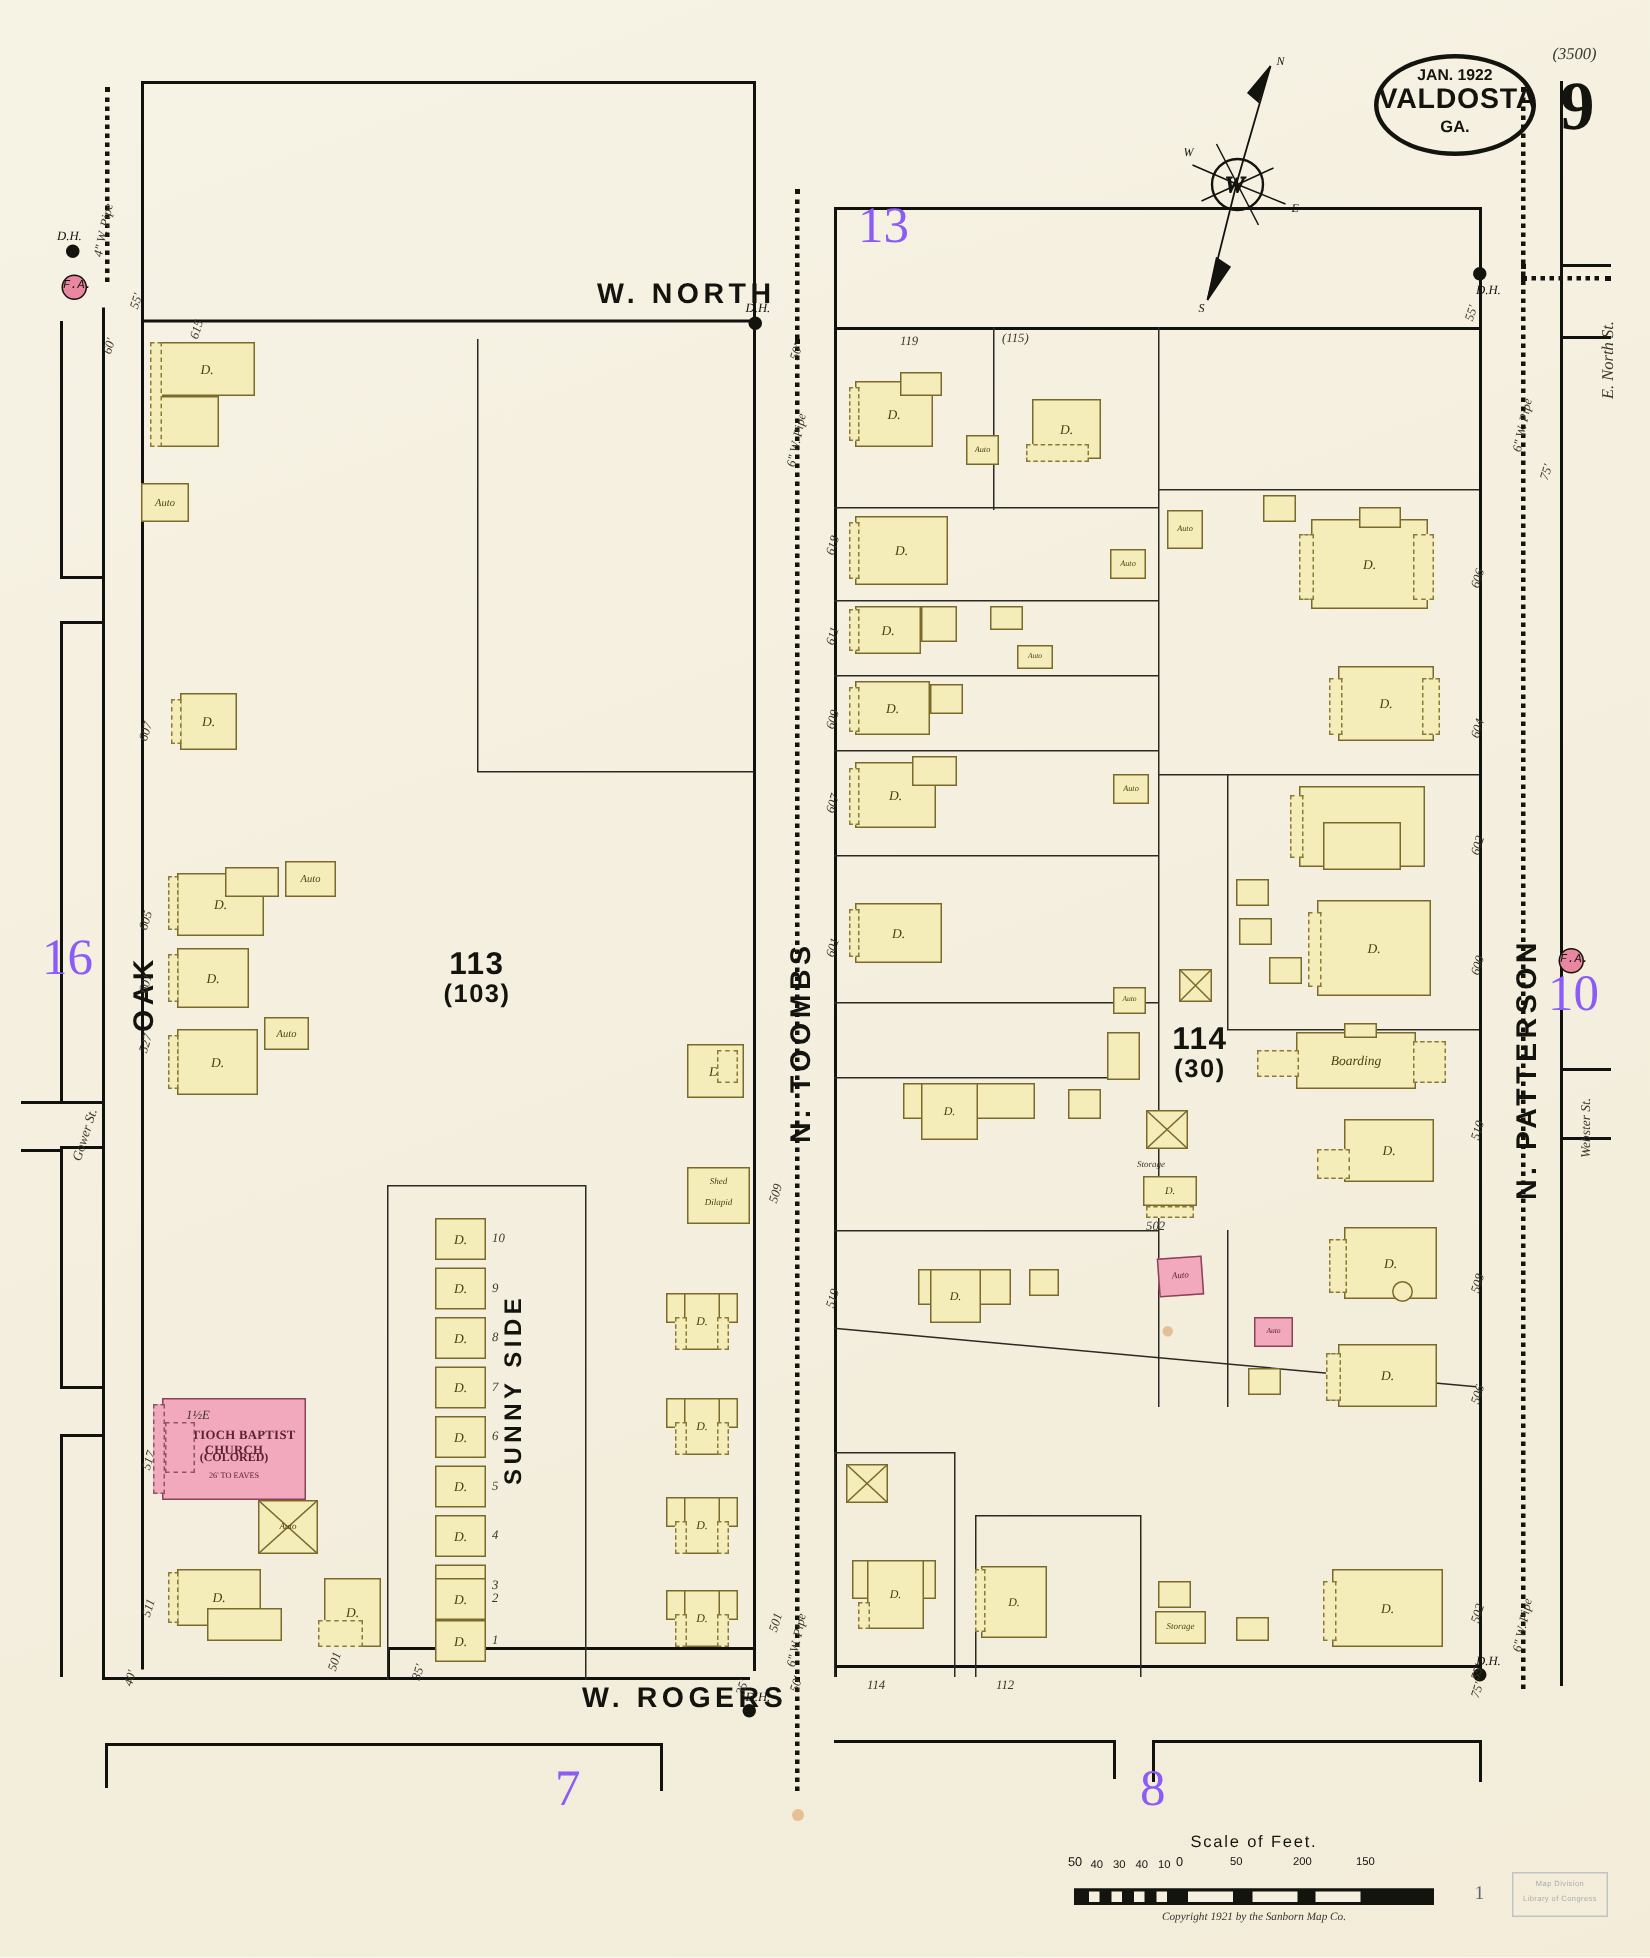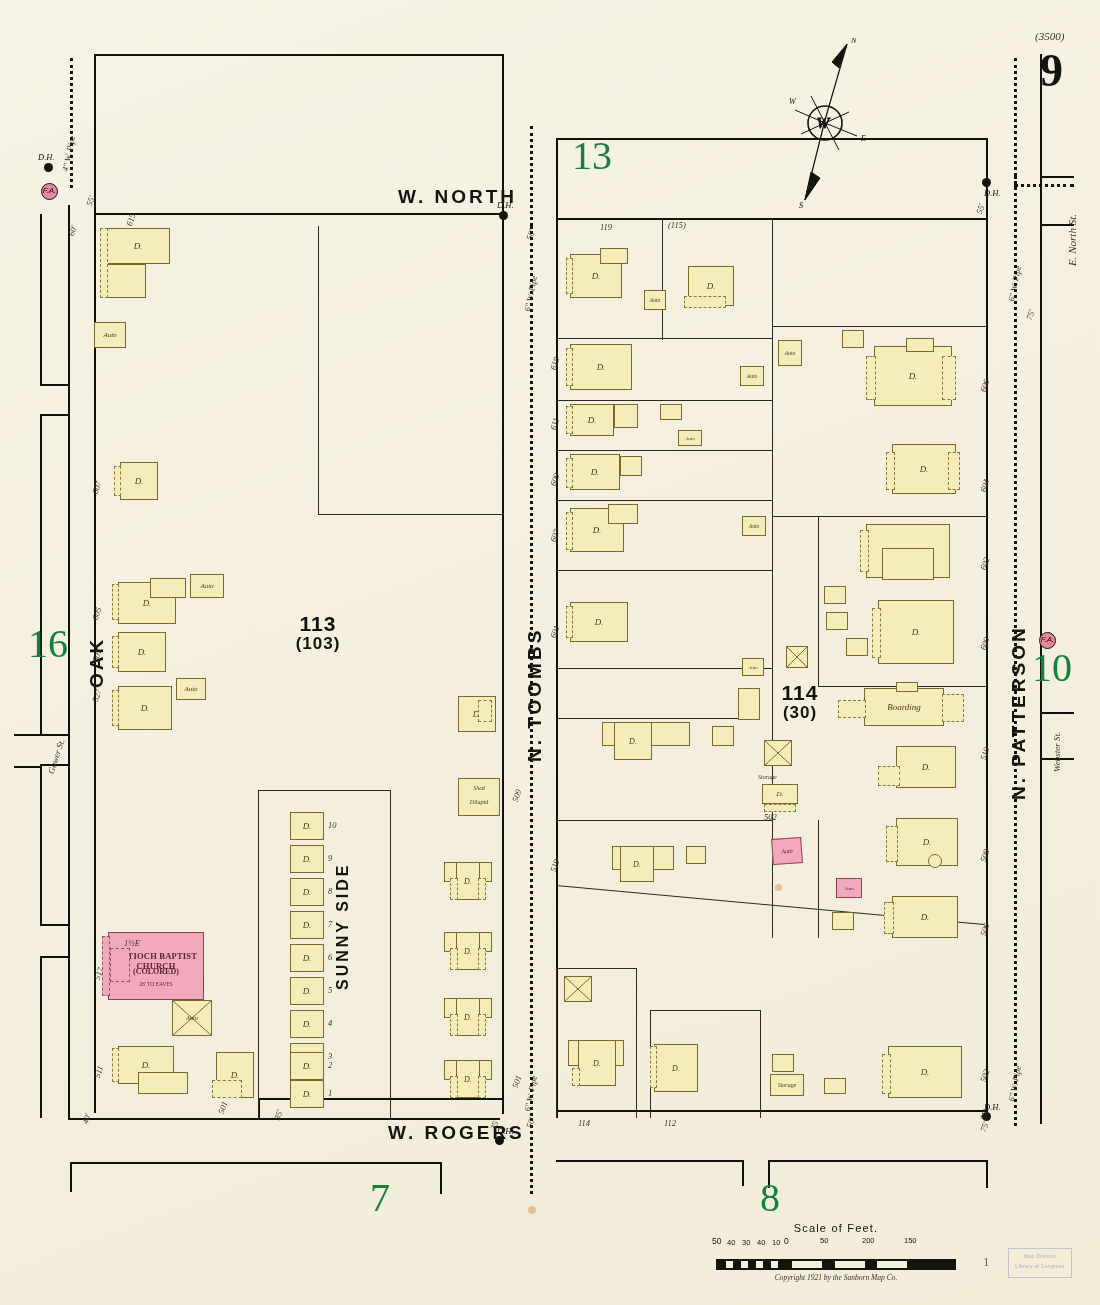--- a/index.html
+++ b/index.html
@@ -11,21 +11,21 @@
   .hline{height:2px;}
   .vline{width:2px;}
   .thin{background:#2a2a22;}
 
   
   .stname{position:absolute;font-family:"Liberation Sans",sans-serif;
      font-weight:700;color:#14140f;letter-spacing:3px;white-space:nowrap;}
   .stname.big{font-size:19px;}
   .vstname{transform-origin:0 0;}
   .sheetno{position:absolute;font-family:"Liberation Serif",serif;
-     font-size:40px;color:#15803d;font-weight:400;}
+     font-size:34px;color:#8b5cf6;font-weight:400;}
   .blocknum{position:absolute;text-align:center;font-family:"Liberation Sans",sans-serif;
      color:#14140f;font-weight:700;line-height:1.05;}
   .blocknum .n1{font-size:21px;letter-spacing:1px;}
   .blocknum .n2{font-size:17px;letter-spacing:1px;}
 
   
   .bldg{position:absolute;background:#f5edb9;border:1.3px solid #7a6a2a;box-sizing:border-box;}
   .bldg .lbl{position:absolute;left:0;right:0;top:50%;transform:translateY(-50%);
      text-align:center;font-family:"Liberation Serif",serif;font-style:italic;
      font-size:9px;color:#4a3f14;}
@@ -37,21 +37,21 @@
   
   .ann{position:absolute;font-family:"Liberation Serif",serif;font-style:italic;
      font-size:8.5px;color:#3a3628;white-space:nowrap;}
   .ann.rot{transform-origin:0 0;}
 
   
   .dh{position:absolute;width:9px;height:9px;border-radius:50%;background:#14140f;}
   .dhl{position:absolute;font-family:"Liberation Serif",serif;font-style:italic;
      font-size:8.5px;color:#14140f;}
   .fa{position:absolute;width:15px;height:15px;border-radius:50%;background:#e8879f;
-     border:1.6px solid #14140f;font-family:Liberation Sans, sans-serif;font-style:italic;
+     border:1.6px solid #14140f;font-family:Liberation Mono, monospace;font-style:italic;
      font-size:8px;color:#14140f;text-align:center;line-height:13px;}
 
   
   .pipe{position:absolute;}
   .pipe.v{width:0;border-left:3px dotted #14140f;}
   .pipe.h{height:0;border-top:3px dotted #14140f;}
 
   
   #cartouche{position:absolute;left:916px;top:36px;width:102px;height:62px;
      border:3px solid #14140f;border-radius:50%/50%;background:transparent;}
@@ -87,20 +87,25 @@
   #locnum{position:absolute;left:983px;top:1254px;font-family:"Liberation Serif",serif;
      font-size:13px;color:#2e3550;opacity:.75;}
   .foxing{position:absolute;border-radius:50%;background:#d89a5a;opacity:.55;}
 </style>
 </head>
 <body>
 
 <div id="sheet">
   <div id="paper"></div>
 
+  <div id="cartouche">
+    <div class="l1">JAN. 1922</div>
+    <div class="l2">VALDOSTA</div>
+    <div class="l3">GA.</div>
+  </div>
   <div id="sheetcode">(3500)</div>
   <div id="sheetbig">9</div>
 
   <div id="compass">
     <svg width="100" height="170" viewBox="0 0 100 170">
       <g stroke="#14140f" fill="#14140f">
         <path d="M72 6 L50 82 L30 162" stroke-width="1.2" fill="none"></path>
         <path d="M72 6 L64 30 L57 24 Z" fill="#14140f"></path>
         <path d="M30 162 L36 134 L45 140 Z" fill="#14140f"></path>
         <circle cx="50" cy="85" r="17" fill="none" stroke-width="1.6"></circle>
@@ -221,21 +226,21 @@
   <div class="ann rot" style="left:1066px;top:266px;font-size:11px;transform:rotate(-90deg);">E. North St.</div>
   <div class="ann rot" style="left:1052px;top:772px;font-size:9px;transform:rotate(-90deg);">Webster St.</div>
   <div class="ann rot" style="left:46px;top:772px;font-size:9px;transform:rotate(-72deg);">Gower St.</div>
 
   <div class="sheetno" style="left:572px;top:132px;">13</div>
   <div class="sheetno" style="left:28px;top:620px;">16</div>
   <div class="sheetno" style="left:1032px;top:644px;">10</div>
   <div class="sheetno" style="left:370px;top:1174px;">7</div>
   <div class="sheetno" style="left:760px;top:1174px;">8</div>
 
-  <div class="blocknum" style="left:288px;top:613px;width:60px;">
+  <div class="blocknum" style="left:288px;top:632px;width:60px;">
     <div class="n1">113</div>
     <div class="n2">(103)</div>
   </div>
   <div class="blocknum" style="left:770px;top:682px;width:60px;">
     <div class="n1">114</div>
     <div class="n2">(30)</div>
   </div>
 
   <div class="dh" style="left:44px;top:163px;"></div>
   <div class="dhl" style="left:38px;top:152px;">D.H.</div>

